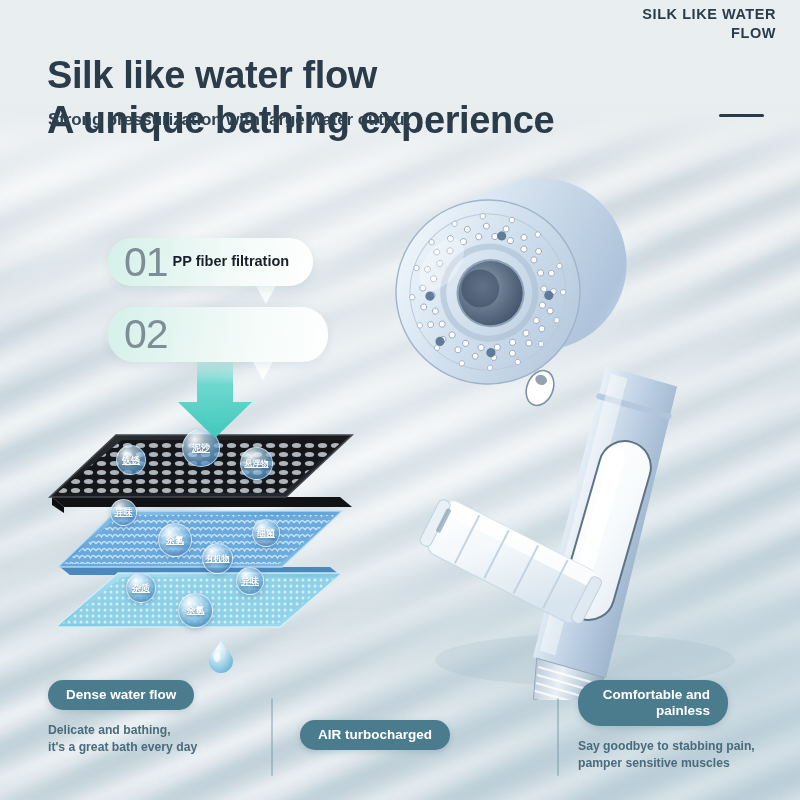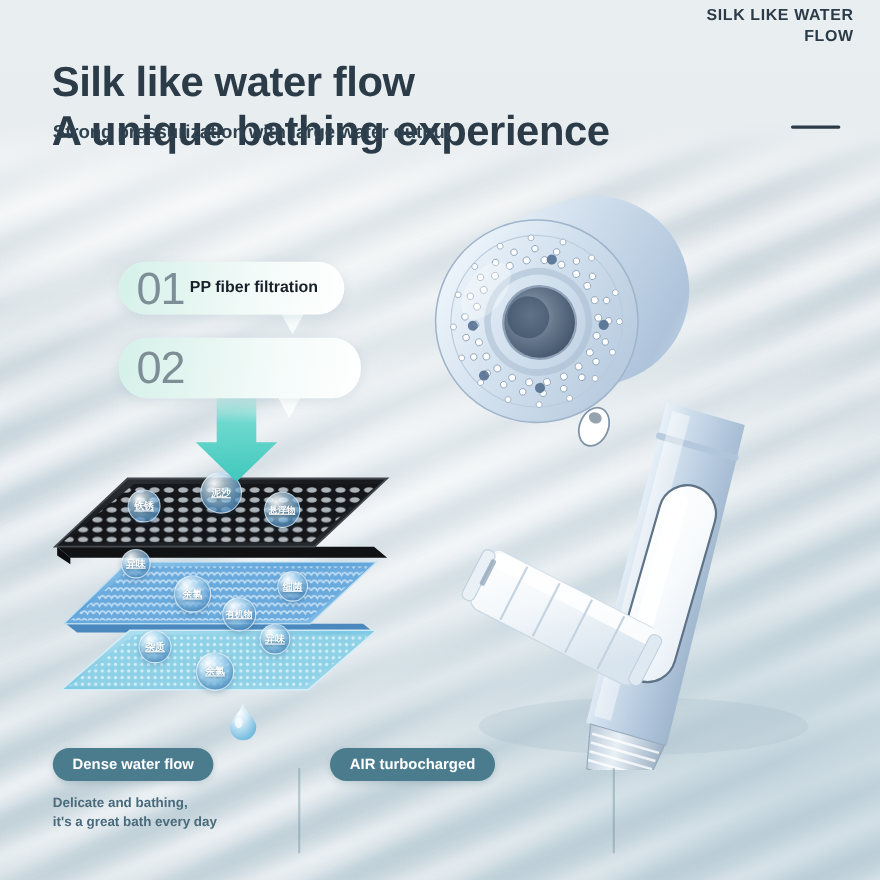--- a/index.html
+++ b/index.html
@@ -148,21 +148,21 @@
     background:#4b7c8e; color:#ffffff; border-radius:22px;
     font-size:13.5px; font-weight:700; line-height:1.2;
     padding:7px 18px; text-align:right;
     box-shadow:0 2px 6px rgba(60,100,115,.22);
   }
   .feat-desc {
     margin-top:12px; font-size:12.2px; font-weight:700;
     color:#4a6b7c; line-height:1.34; white-space:pre-line;
   }
   #feature-1 { left:48px;  width:215px; }
-  #feature-2 { left:300px; width:255px; }
+  #feature-2 { left:300px; width:255px;margin-top:40px; }
   #feature-3 { left:578px; width:210px; }
   .vdiv { position:absolute; width:2px; background:rgba(110,145,160,.42); border-radius:1px; }
   #vdiv-1 { left:271px; top:18px; height:78px; }
   #vdiv-2 { left:557px; top:18px; height:78px; }
 </style>
 </head>
 <body>
 
 <div id="poster">
 
@@ -484,15 +484,20 @@
     <div class="feature" id="feature-1">
       <span class="pill">Dense water flow</span>
       <div class="feat-desc">Delicate and bathing,
 it's a great bath every day</div>
     </div>
 
     <div class="feature" id="feature-2">
       <span class="pill">AIR turbocharged</span>
     </div>
 
+    <div class="feature" id="feature-3">
+      <span class="pill" style="max-width:150px;">Comfortable and painless</span>
+      <div class="feat-desc">Say goodbye to stabbing pain,
+pamper sensitive muscles</div>
+    </div>
   </div>
 
 </div>
 
 </body></html>

